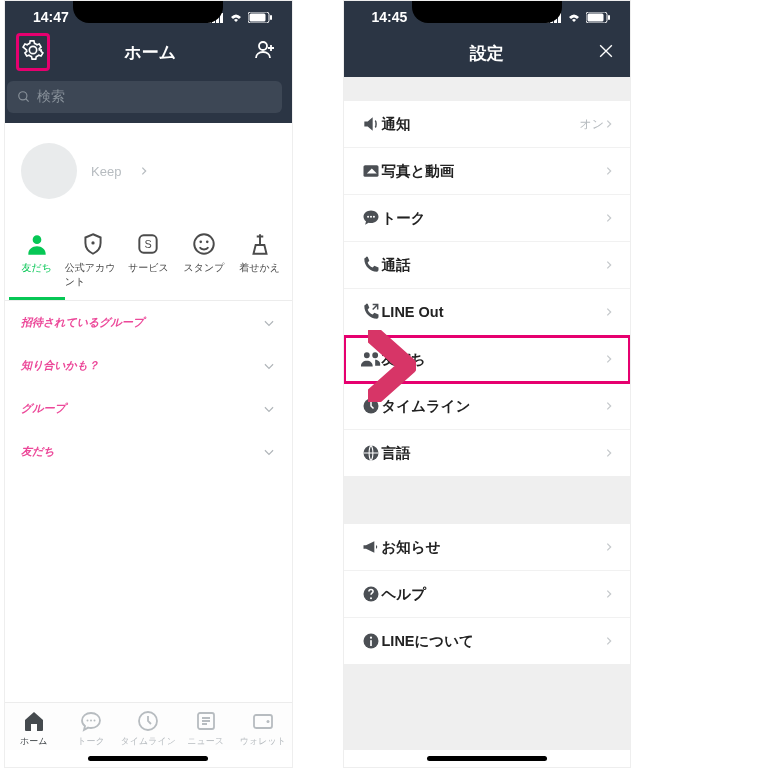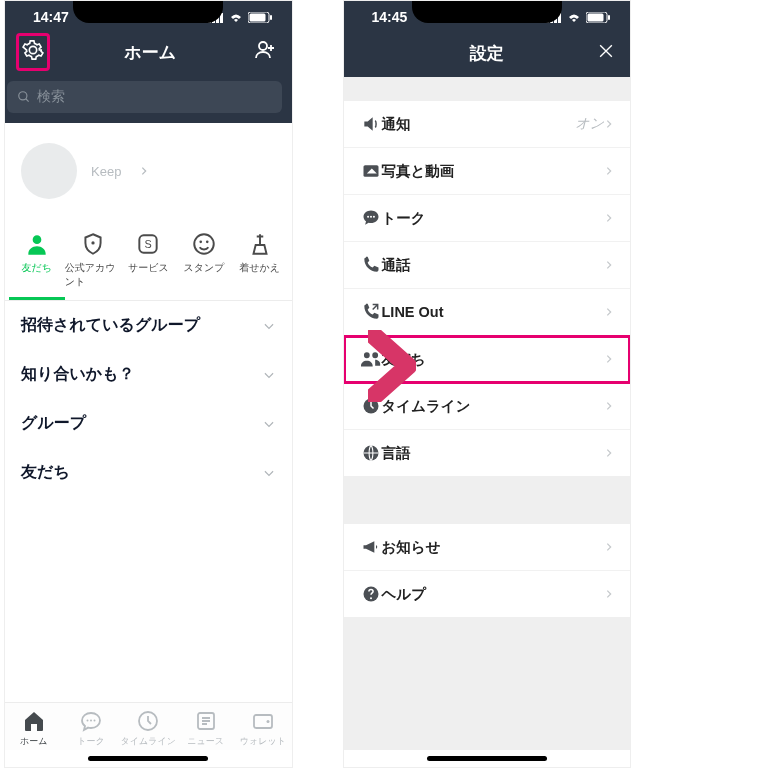--- a/index.html
+++ b/index.html
@@ -130,24 +130,25 @@
     border-bottom-color: #06c755;
   }
   .home-tab svg { width: 26px; height: 26px; }
 
   
   .section-row {
     display: flex;
     justify-content: space-between;
     align-items: center;
     padding: 14px 16px;
-    font-size: 16px;
+    font-size: 11px;
     font-weight: 600;
-    color: #0f172a;
+    color: #ec4899;
     cursor: pointer;
+    font-style: italic;
   }
   .chev-down { color: #b0b5b9; }
 
   
   .bottom-bar {
     margin-top: auto;
     border-top: 1px solid #ececec;
     display: flex;
     justify-content: space-around;
     padding: 6px 0 2px 0;
@@ -207,21 +208,21 @@
   }
   .setting-row:last-child { border-bottom: none; }
   .setting-row .icon-slot {
     width: 22px; height: 22px;
     display: flex;
     align-items: center;
     justify-content: center;
     color: #4b4f54;
   }
   .setting-row .label { flex: 1; font-weight: 600; }
-  .setting-row .value { color: #b7bcc0; font-size: 14px; font-style: italic; }
+  .setting-row .value { color: #b7bcc0; font-size: 12px; }
   .setting-row .chev { color: #c5c9cc; }
   .setting-row.highlight {
     outline: 3px solid #e6006f;
     outline-offset: -2px;
   }
 
   
   .big-arrow {
     position: absolute;
     left: 368px;
@@ -549,20 +550,33 @@
                 <circle cx="12" cy="12" r="9" fill="#4b4f54"></circle>
                 <path d="M9.5 9a2.5 2.5 0 115 0c0 1.5-2.5 2-2.5 4" stroke="#fff" stroke-width="1.8" fill="none"></path>
                 <circle cx="12" cy="17" r="1.2" fill="#fff"></circle>
               </svg>
             </span>
             <span class="label">ヘルプ</span>
             <svg class="chev" width="10" height="14" viewBox="0 0 24 24">
               <path d="M8 4l8 8-8 8" fill="none" stroke="currentColor" stroke-width="3"></path>
             </svg>
           </div>
+          <div class="setting-row">
+            <span class="icon-slot">
+              <svg width="20" height="20" viewBox="0 0 24 24">
+                <circle cx="12" cy="12" r="9" fill="#4b4f54"></circle>
+                <circle cx="12" cy="8" r="1.3" fill="#fff"></circle>
+                <rect x="11" y="11" width="2" height="7" fill="#fff"></rect>
+              </svg>
+            </span>
+            <span class="label">LINEについて</span>
+            <svg class="chev" width="10" height="14" viewBox="0 0 24 24">
+              <path d="M8 4l8 8-8 8" fill="none" stroke="currentColor" stroke-width="3"></path>
+            </svg>
+          </div>
         </div>
       <div class="settings-gap small"></div>
     </div>
     <div class="home-indicator"></div>
   </div>
 
 </div>
 
 <svg class="big-arrow" width="48" height="72" viewBox="0 0 48 72">
   <path d="M4 4 L40 36 L4 68" fill="none" stroke="#d73567" stroke-width="18" stroke-linejoin="round" stroke-linecap="round"></path>

